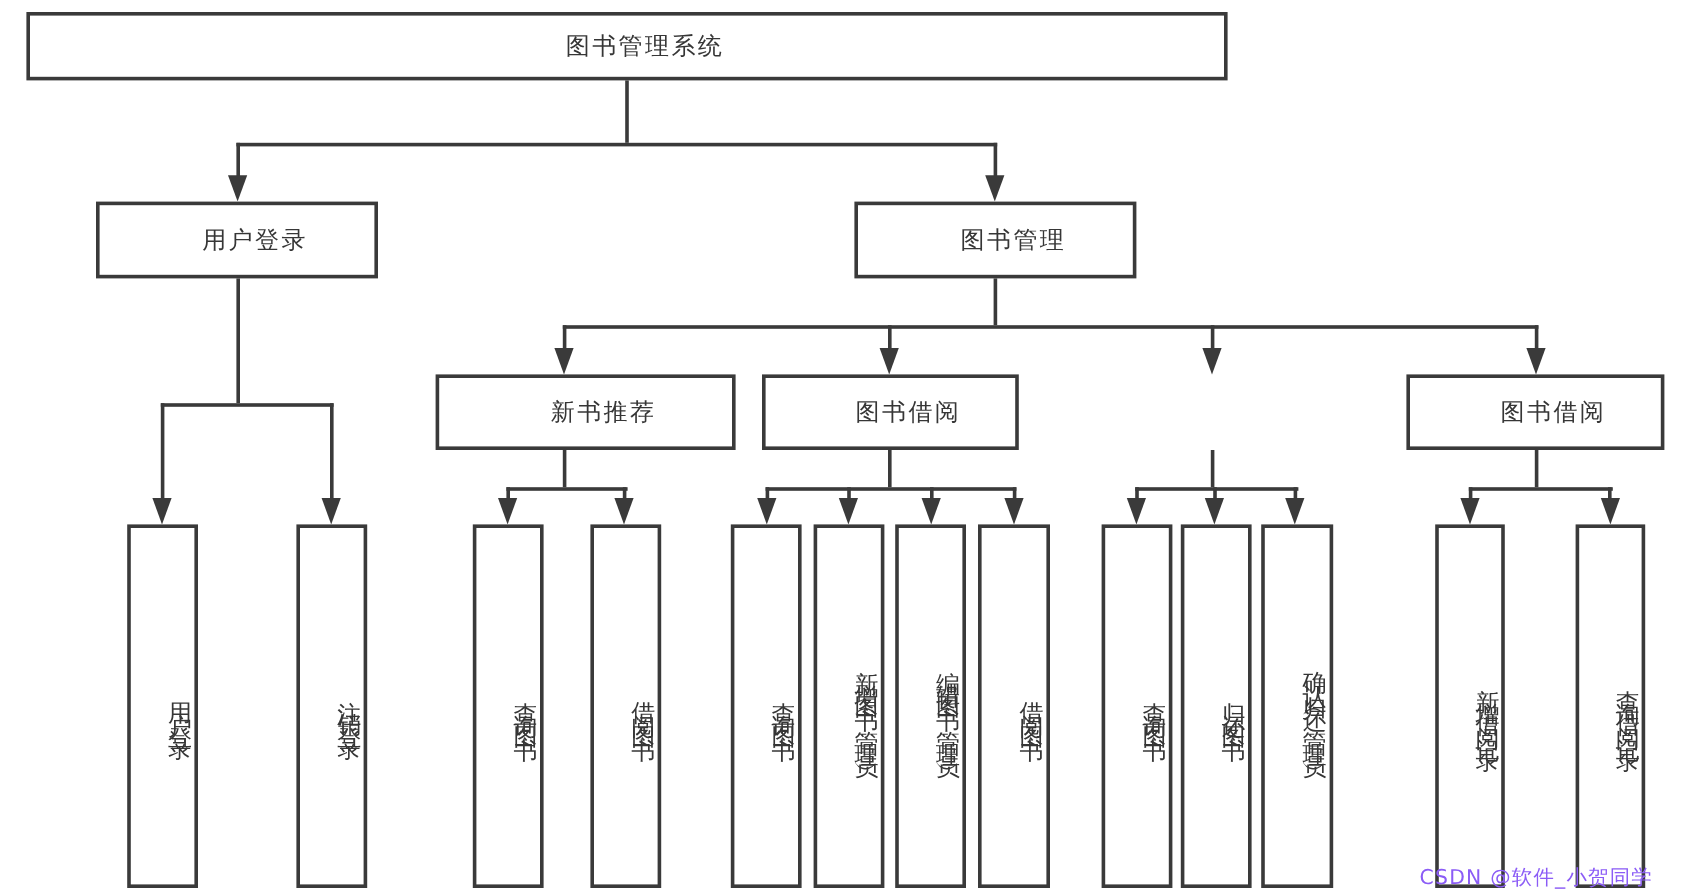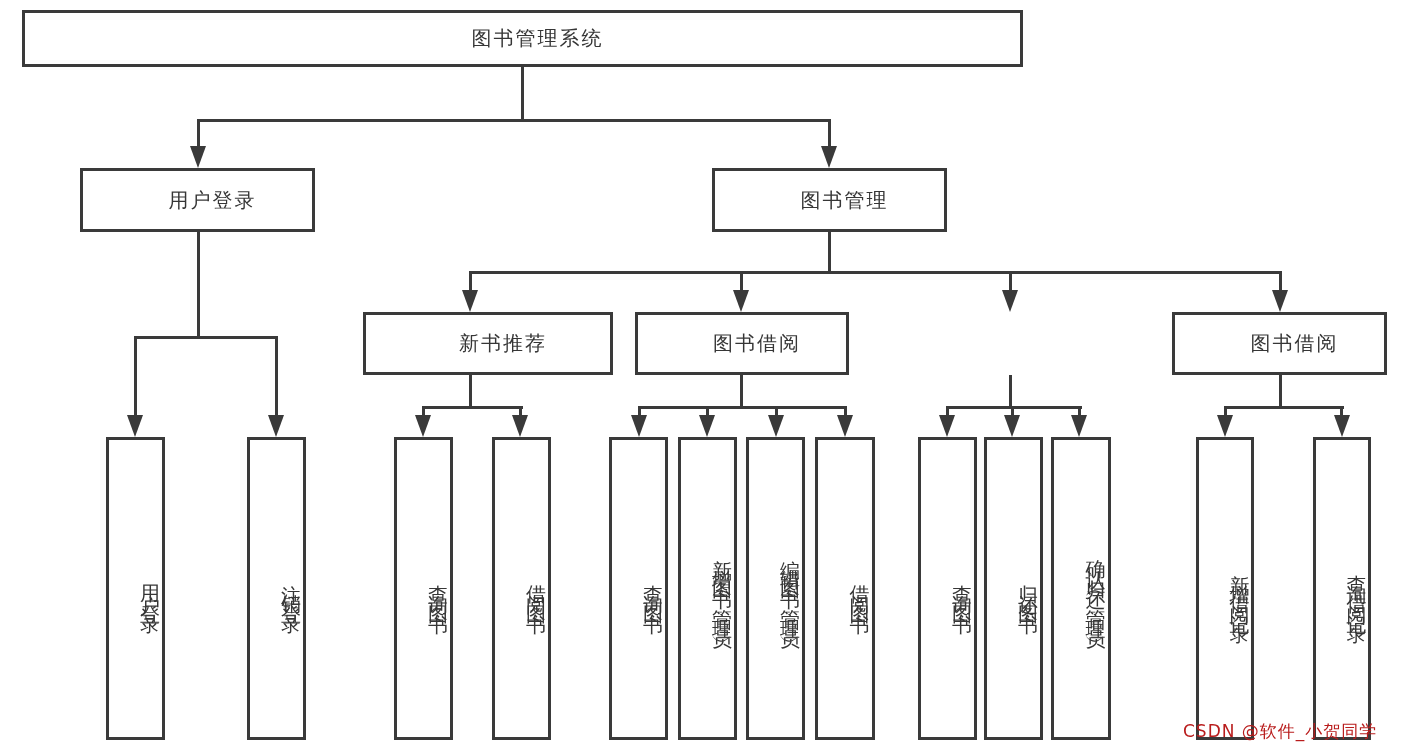--- a/index.html
+++ b/index.html
@@ -20,21 +20,21 @@
   .hline,.vline{position:absolute;background:#3a3a3a;}
   .hline{height:3px;}
   .vline{width:3px;}
   .arrow{
     position:absolute;width:0;height:0;
     border-left:8px solid transparent;border-right:8px solid transparent;
     border-top:22px solid #3a3a3a;
   }
   .watermark{
     position:absolute;left:1183px;top:720px;z-index:5;
-    color:#b91c1c;font-size:17px;letter-spacing:1px;white-space:nowrap;
+    color:#8b5cf6;font-size:17px;letter-spacing:1px;white-space:nowrap;
   }
 </style>
 </head>
 <body>
 
 <div id="canvas">
 
   <div class="box" style="left:22px;top:10px;width:1001px;height:57px;">
     <span>图书管理系统</span>
   </div>

